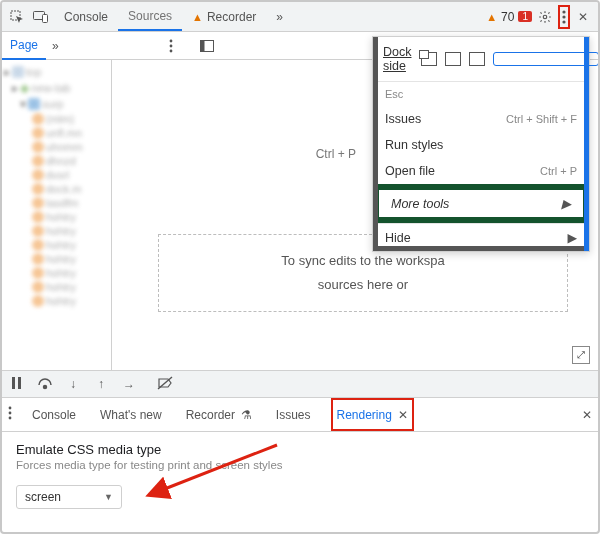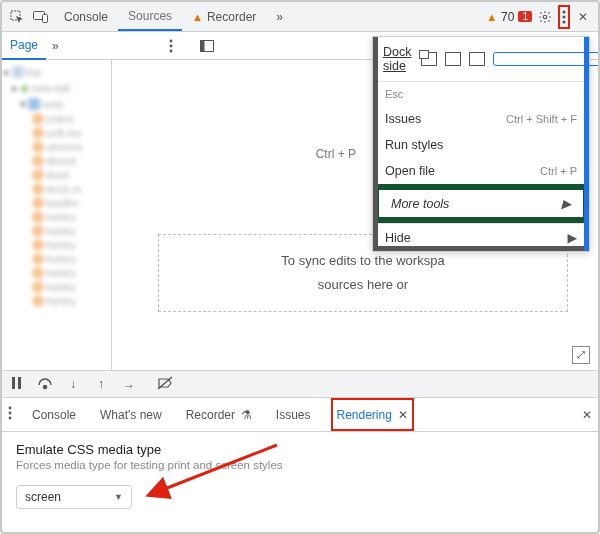--- a/index.html
+++ b/index.html
@@ -53,21 +53,21 @@
   
   .drawer-tabs{height:34px;display:flex;align-items:center;border-bottom:1px solid #d0d0d0;padding:0 6px;gap:16px;color:#555;}
   .drawer-tabs .dtab{display:flex;align-items:center;gap:6px;padding:0 4px;height:100%;}
   .dtab.boxed{border:2px solid #d21;color:#1a73e8;}
   .dtab .xx{color:#555;}
   .drawer-tabs .dclose{margin-left:auto;}
   
   .render-panel{padding:10px 14px;}
   .rp-title{font-size:13px;color:#202124;margin-bottom:2px;}
   .rp-sub{font-size:11.5px;color:#888;margin-bottom:14px;}
-  .sel{display:inline-flex;align-items:center;justify-content:space-between;border:1px solid #cfcfcf;border-radius:3px;padding:4px 8px;width:116px;font-size:12px;color:#333;}
+  .sel{display:inline-flex;align-items:center;justify-content:space-between;border:1px solid #cfcfcf;border-radius:3px;padding:4px 8px;width:106px;font-size:12px;color:#333;}
   .sel .tri{color:#666;font-size:9px;}
   
   .red-arrow{position:absolute;left:150px;bottom:32px;pointer-events:none;width:130px;height:60px;}
   svg{overflow:visible;}
 </style>
 </head>
 <body>
 
 <div class="toolbar">
   <div class="tb-icon">

